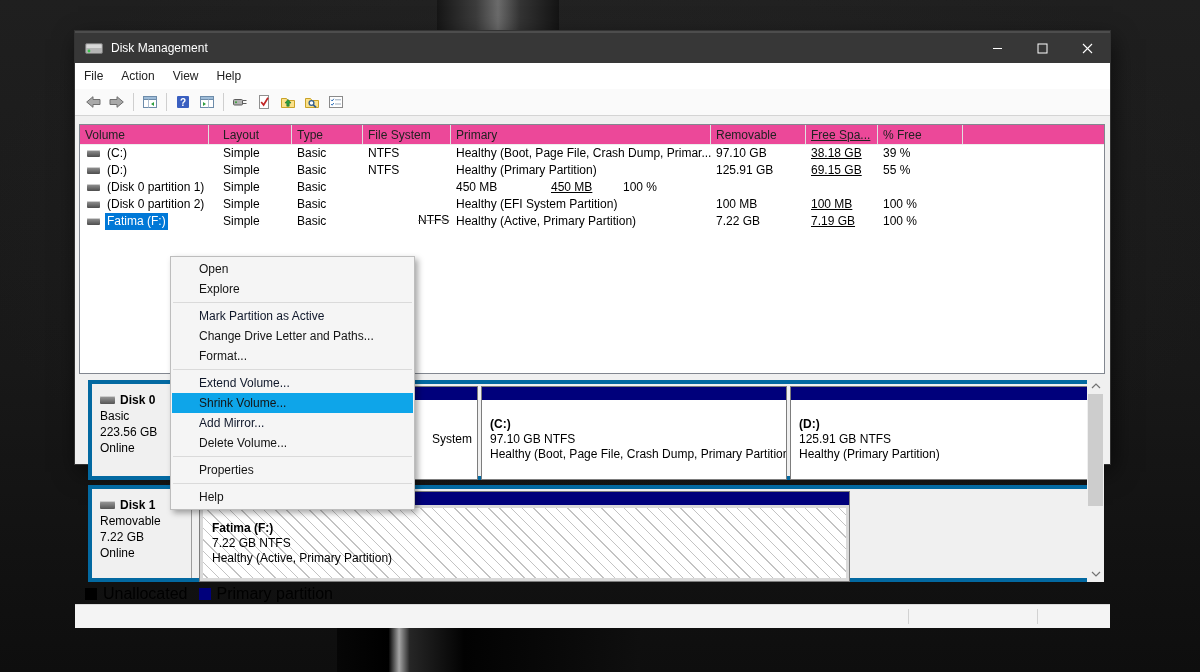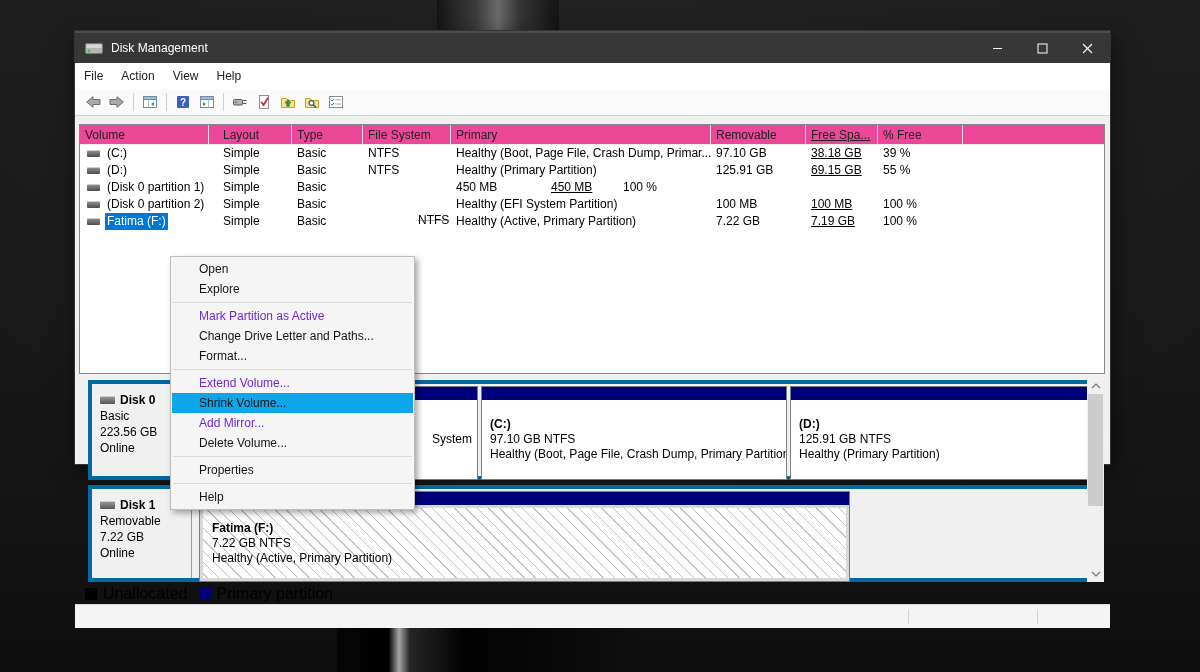--- a/index.html
+++ b/index.html
@@ -50,21 +50,21 @@
     background:linear-gradient(#969696,#4d4d4d); box-shadow:inset 0 1px 0 rgba(255,255,255,.55); }
   .vol-name { padding:0 2px; }
   .vol-name.selected { background:#0078d7; color:#fff; }
   .fs-fragment { position:absolute; left:343px; top:179px; font-size:12px; line-height:17px; color:#000;
     text-decoration:line-through; text-decoration-color:rgba(90,90,90,.55); }
 
   
   .ctx { position:absolute; left:95px; top:183px; width:245px; background:#f5f5f5;
     border:1px solid #bdbdbd; box-shadow:3px 3px 6px rgba(0,0,0,.35); padding:2px 0; z-index:60; font-size:12px;margin-top:40px; }
   .ctx-item { height:20px; line-height:20px; padding-left:27px; color:#141414; margin:0 1px; cursor:default; }
-  .ctx-item.disabled { color:#6d28d9; }
+  .ctx-item.disabled { color:#0f172a; }
   .ctx-item.hl { background:#0ea5e9; }
   .ctx-sep { border-top:1px solid #dadada; margin:3px 2px; }
 
   
   .disk-row { position:absolute; left:13px; width:1007px; border:4px solid #0369a1; background:#f0f0f0; }
   .disk-row.d0 { top:347px; height:100px; }
   .disk-row.d1 { top:452px; height:97px; }
   .disk-label { position:absolute; left:0; top:0; bottom:0; width:100px; border-right:1px solid #9c9c9c;
     padding:8px 0 0 8px; font-size:12px; line-height:16px; color:#000; background:#f0f0f0; }
   .disk-name { font-weight:bold; display:flex; align-items:center; gap:5px; }

